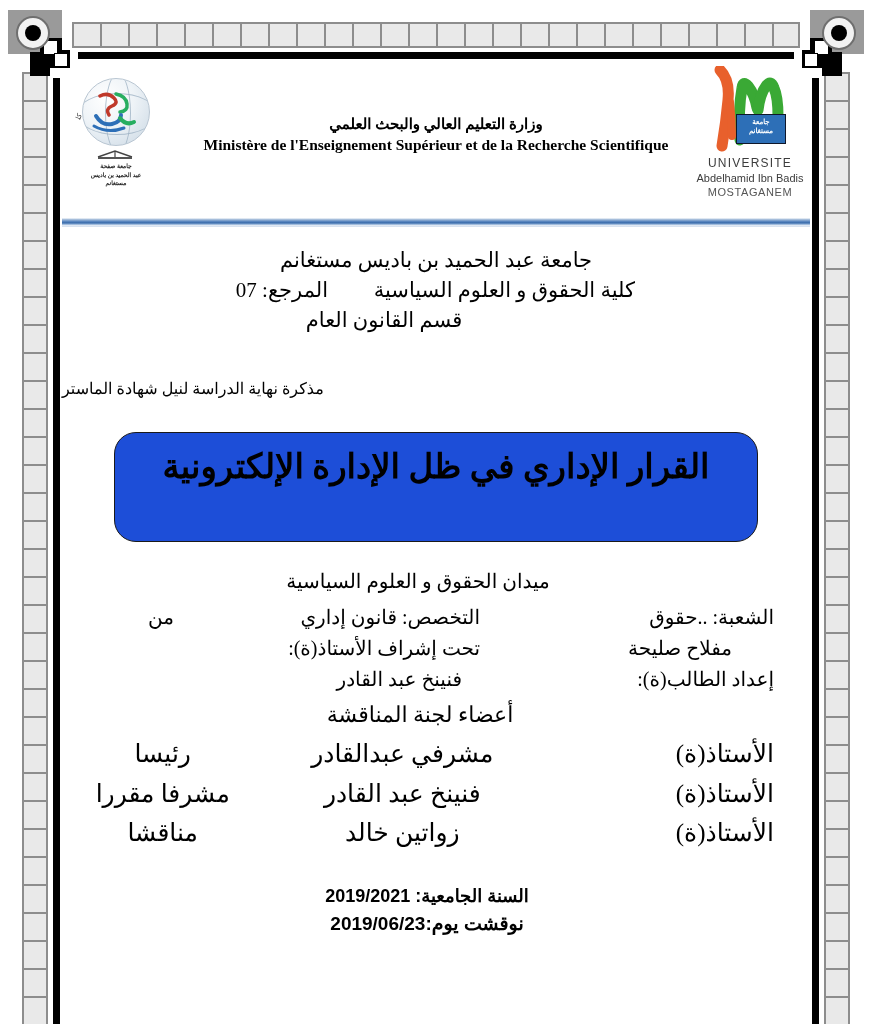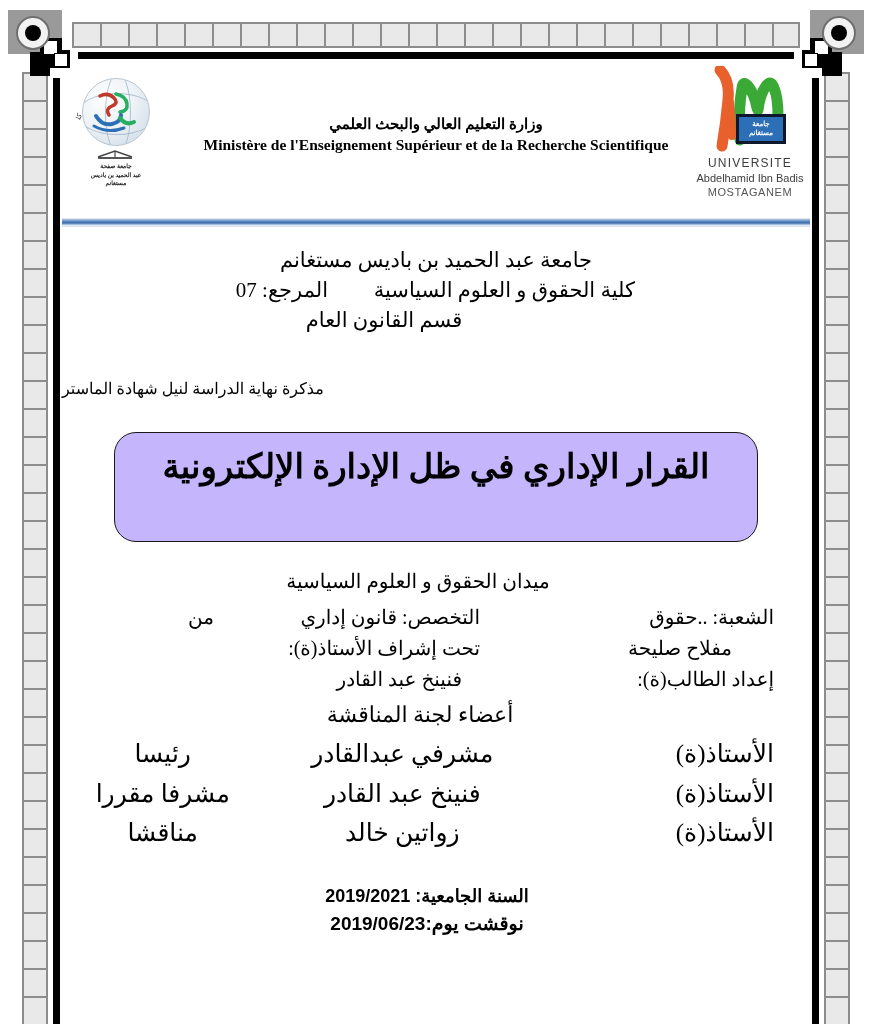--- a/index.html
+++ b/index.html
@@ -267,21 +267,21 @@
   .logo-right .mark {
     position: absolute;
     left: 10px; top: 0;
     width: 92px; height: 86px;
   }
   .logo-right .arbox {
     position: absolute;
     left: 40px; top: 48px;
     width: 50px; height: 30px;
     background: #2d6fb7;
-    border: 3px solid #0f172a;
+    border: 1px solid #0f172a;
     box-sizing: border-box;
     color: #fff;
     font-size: 7px;
     line-height: 1.3;
     text-align: center;
     padding-top: 3px;
     direction: rtl;
     font-weight: bold;
   }
   .logo-right .l1 {
@@ -379,21 +379,21 @@
   
   .title-box {
     margin: 34px 52px 0 52px;
     height: 108px;
     border: 1.6px solid #1a1a1a;
     border-radius: 22px;
     display: flex;
     align-items: flex-start;
     justify-content: center;
     direction: rtl;
-    background: #c4b5fd;
+    background: #1d4ed8;
   }
   .title-box .title-text {
     font-size: 34px;
     font-weight: bold;
     line-height: 1.3;
     padding-top: 12px;
     text-align: center;
   }
 
   
@@ -422,21 +422,21 @@
   }
   .col-mid {
     position: absolute;
     right: 330px;
     top: 0;
     width: 250px;
     text-align: right;
   }
   .col-far {
     position: absolute;
-    right: 596px;
+    right: 636px;
     top: 0;
     width: 90px;
     text-align: right;
   }
   .two-col .ln { height: 31px; white-space: nowrap; }
   .col-mid .ln.indent { padding-right: 18px; }
   .col-right .ln.indent { padding-right: 42px; }
 
   
   .jury-title {

